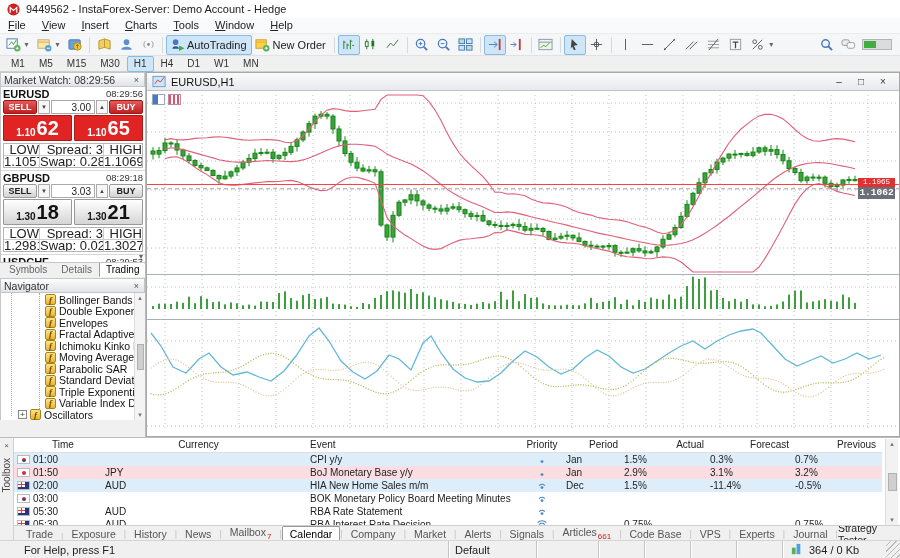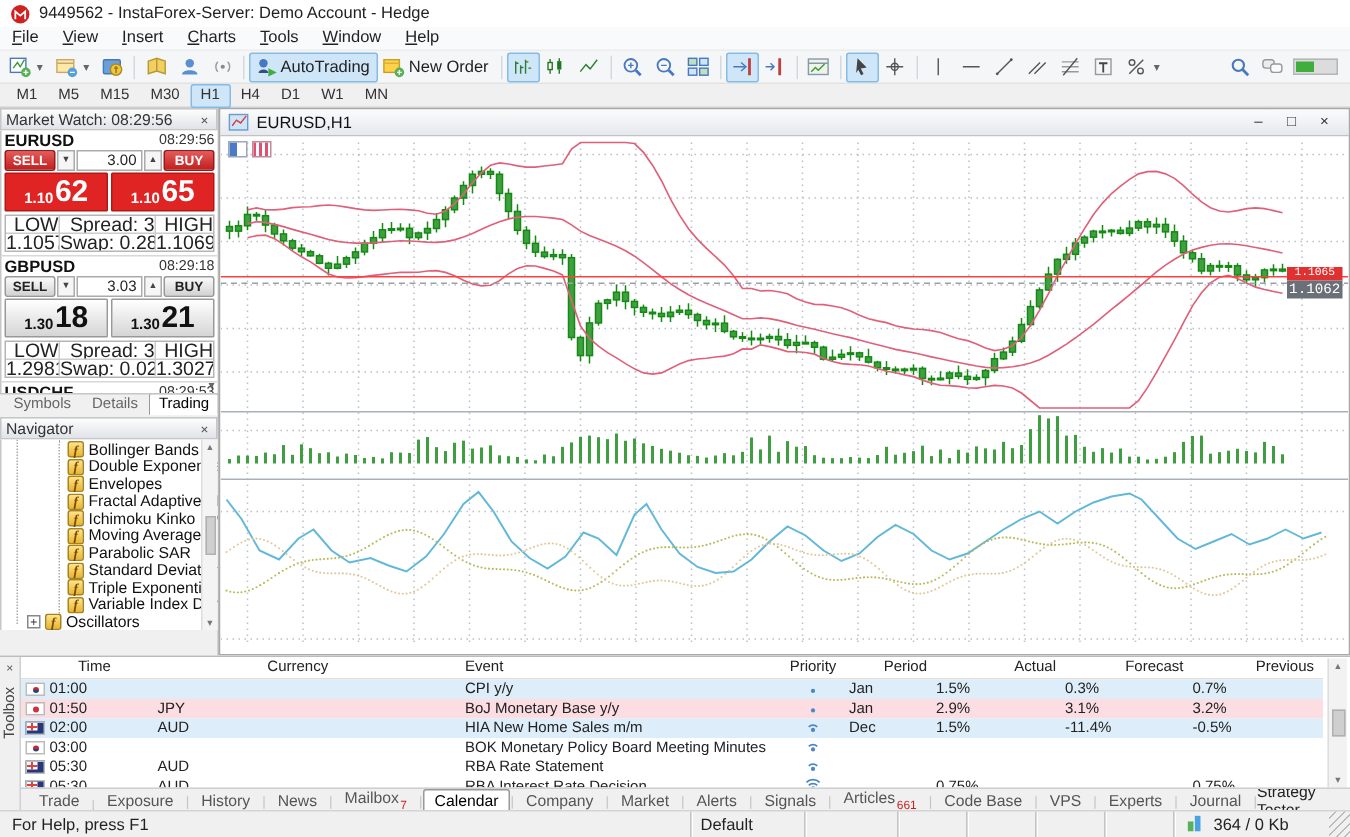--- a/index.html
+++ b/index.html
@@ -68,21 +68,21 @@
 .nav-scroll{position:absolute;right:0;top:0;bottom:0;width:11px;background:#f4f4f4;border-left:1px solid #ddd;font-size:7px;color:#777;display:flex;flex-direction:column;align-items:center;justify-content:space-between;padding:1px 0}
 .nav-thumb{width:7px;height:26px;background:#cfcfcf;border:1px solid #b0b0b0}
 
 .chartwin{position:absolute;left:146px;top:72px;width:754px;height:365px;background:#fff;border:1px solid #a9a9a9}
 .ct-title{height:18px;background:linear-gradient(#fafbfc,#e6e9ee);border-bottom:1px solid #c2c2c2;display:flex;align-items:center;gap:4px;padding:0 4px;font-size:11px;color:#111}
 .ct-controls{margin-left:auto;display:flex;gap:10px;padding-right:6px;font-size:10px;color:#333}
 .ct-controls span{width:12px;text-align:center}
 .chart-canvas{position:relative;width:752px;height:345px;background:#fff;overflow:hidden}
 .pricelabel{position:absolute;left:711px;width:37px;text-align:center;color:#fff;font-family:"Liberation Mono",monospace}
 .pricelabel.ask{top:87px;height:9px;font-size:7.5px;line-height:9px;background:#e03030}
-.pricelabel.bid{top:96px;height:12px;font-size:9.5px;line-height:12px;background:#6b7078;font-weight:normal}
+.pricelabel.bid{top:96px;height:12px;font-size:9.5px;line-height:12px;background:#6b7078;font-weight:bold}
 .mini-ico{position:absolute;top:3px;width:13px;height:11px;border:1px solid #9aa7c0;background:#fff}
 .mini-ico.one{left:5px;background:linear-gradient(90deg,#4a7ac5 45%,#fff 45%)}
 .mini-ico.two{left:21px;border-color:#c08a9a;background:repeating-linear-gradient(90deg,#e05070 0 2px,#fff 2px 4px)}
 
 .toolbox{position:absolute;left:0;top:437px;width:900px;height:103px;background:#fff;border-top:1px solid #bcbcbc}
 .tb-strip{position:absolute;left:0;top:0;width:14px;height:103px;background:#f0f0f0;border-right:1px solid #d0d0d0;display:flex;flex-direction:column;align-items:center}
 .tb-strip .x{font-size:8px;color:#555;margin-top:3px}
 .tb-vert{writing-mode:vertical-rl;transform:rotate(180deg);font-size:10px;color:#444;margin-top:8px}
 .cal-grid{display:grid;grid-template-columns:83px 203px 218px 48px 58px 86px 85px 87px}
 .cal-header{position:absolute;left:14px;top:1px;width:868px;height:14px;border-bottom:1px solid #e0e0e0;font-size:10px;color:#222}
@@ -108,23 +108,23 @@
 .cal-thumb{width:9px;height:18px;background:#cfcfcf;border:1px solid #b0b0b0}
 .tb-tabs{position:absolute;left:14px;top:87px;width:886px;height:16px;background:#f0f0f0;border-top:1px solid #cfcfcf;display:flex;align-items:center;padding-left:4px;overflow:hidden}
 .ttab{font-size:10.5px;color:#555;padding:1px 7px;white-space:nowrap;border:1px solid transparent}
 .ttab.active{background:#fff;border-color:#999;border-bottom-color:#fff;color:#000;border-radius:2px 2px 0 0}
 .ttab .badge{color:#c22;font-size:8px;vertical-align:sub;margin-left:1px}
 .ttab .badge:empty{display:none}
 .ttab-sep{color:#c3c3c3;font-size:9px}
 .tb-tabs .right{margin-left:auto;font-size:10.5px;color:#222;padding-right:8px}
 
 .statusbar{position:absolute;left:0;top:540px;width:900px;height:18px;background:#f0f0f0;border-top:1px solid #d4d4d4;display:flex;align-items:center;font-size:11px;color:#222}
-.sb-help{flex:1;padding-left:8px}
+.sb-help{flex:1;padding-left:24px}
 .sb-cell{height:18px;border-left:1px solid #c4c4c4;box-shadow:inset 1px 0 #fff;display:flex;align-items:center;padding-left:6px}
-.w88{width:76px}.w62{width:62px}.w46{width:46px}
+.w88{width:88px}.w62{width:62px}.w46{width:46px}
 .sb-traffic{width:104px;gap:4px}
 .sb-grip{width:14px;height:18px;background:repeating-linear-gradient(135deg,transparent 0 3px,#bbb 3px 4px)}
 </style>
 </head>
 <body>
 
 <div id="app">
 
   <div class="titlebar">
     <span class="tbico">

